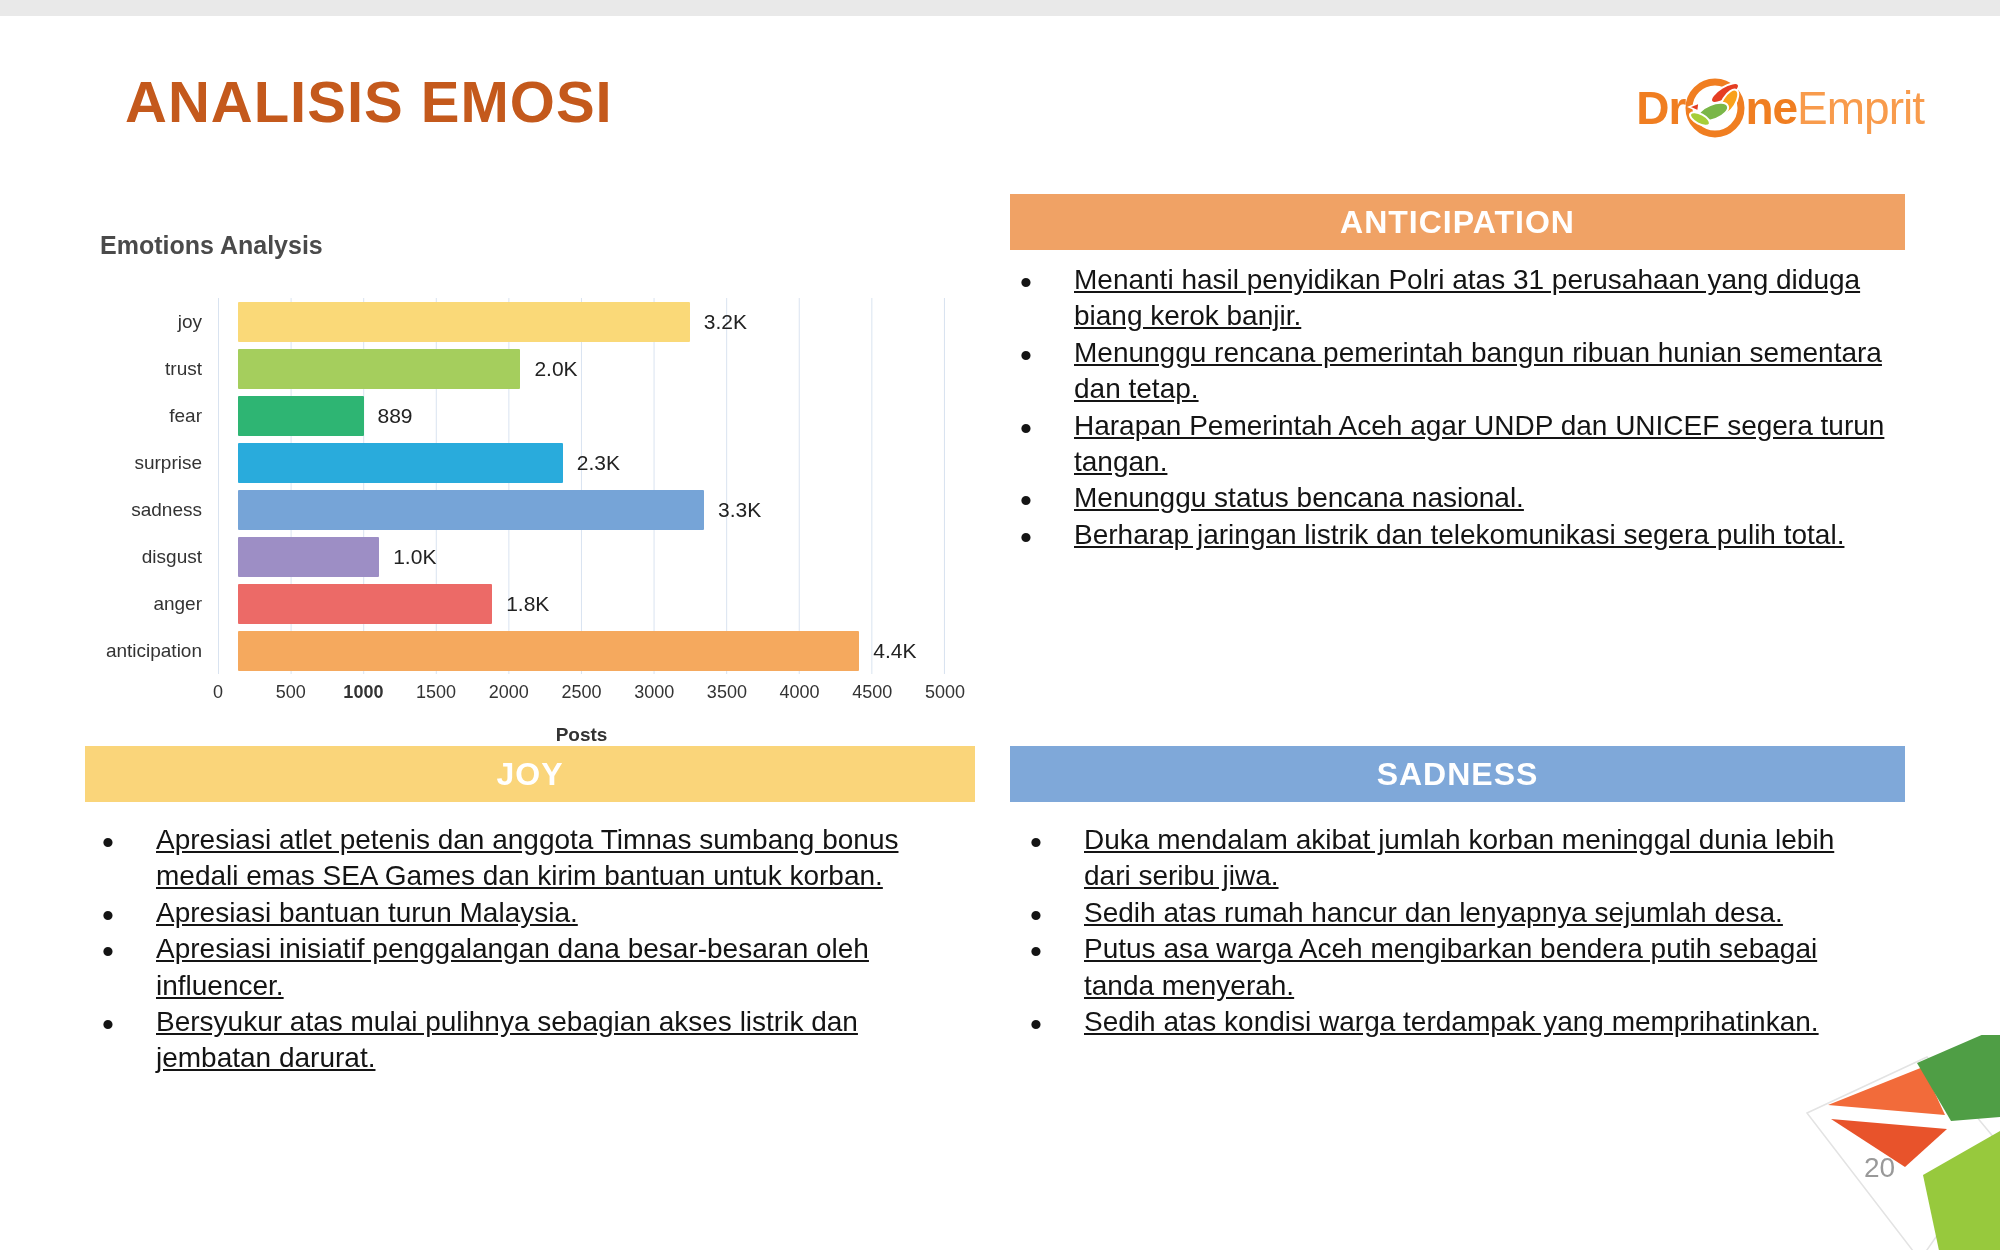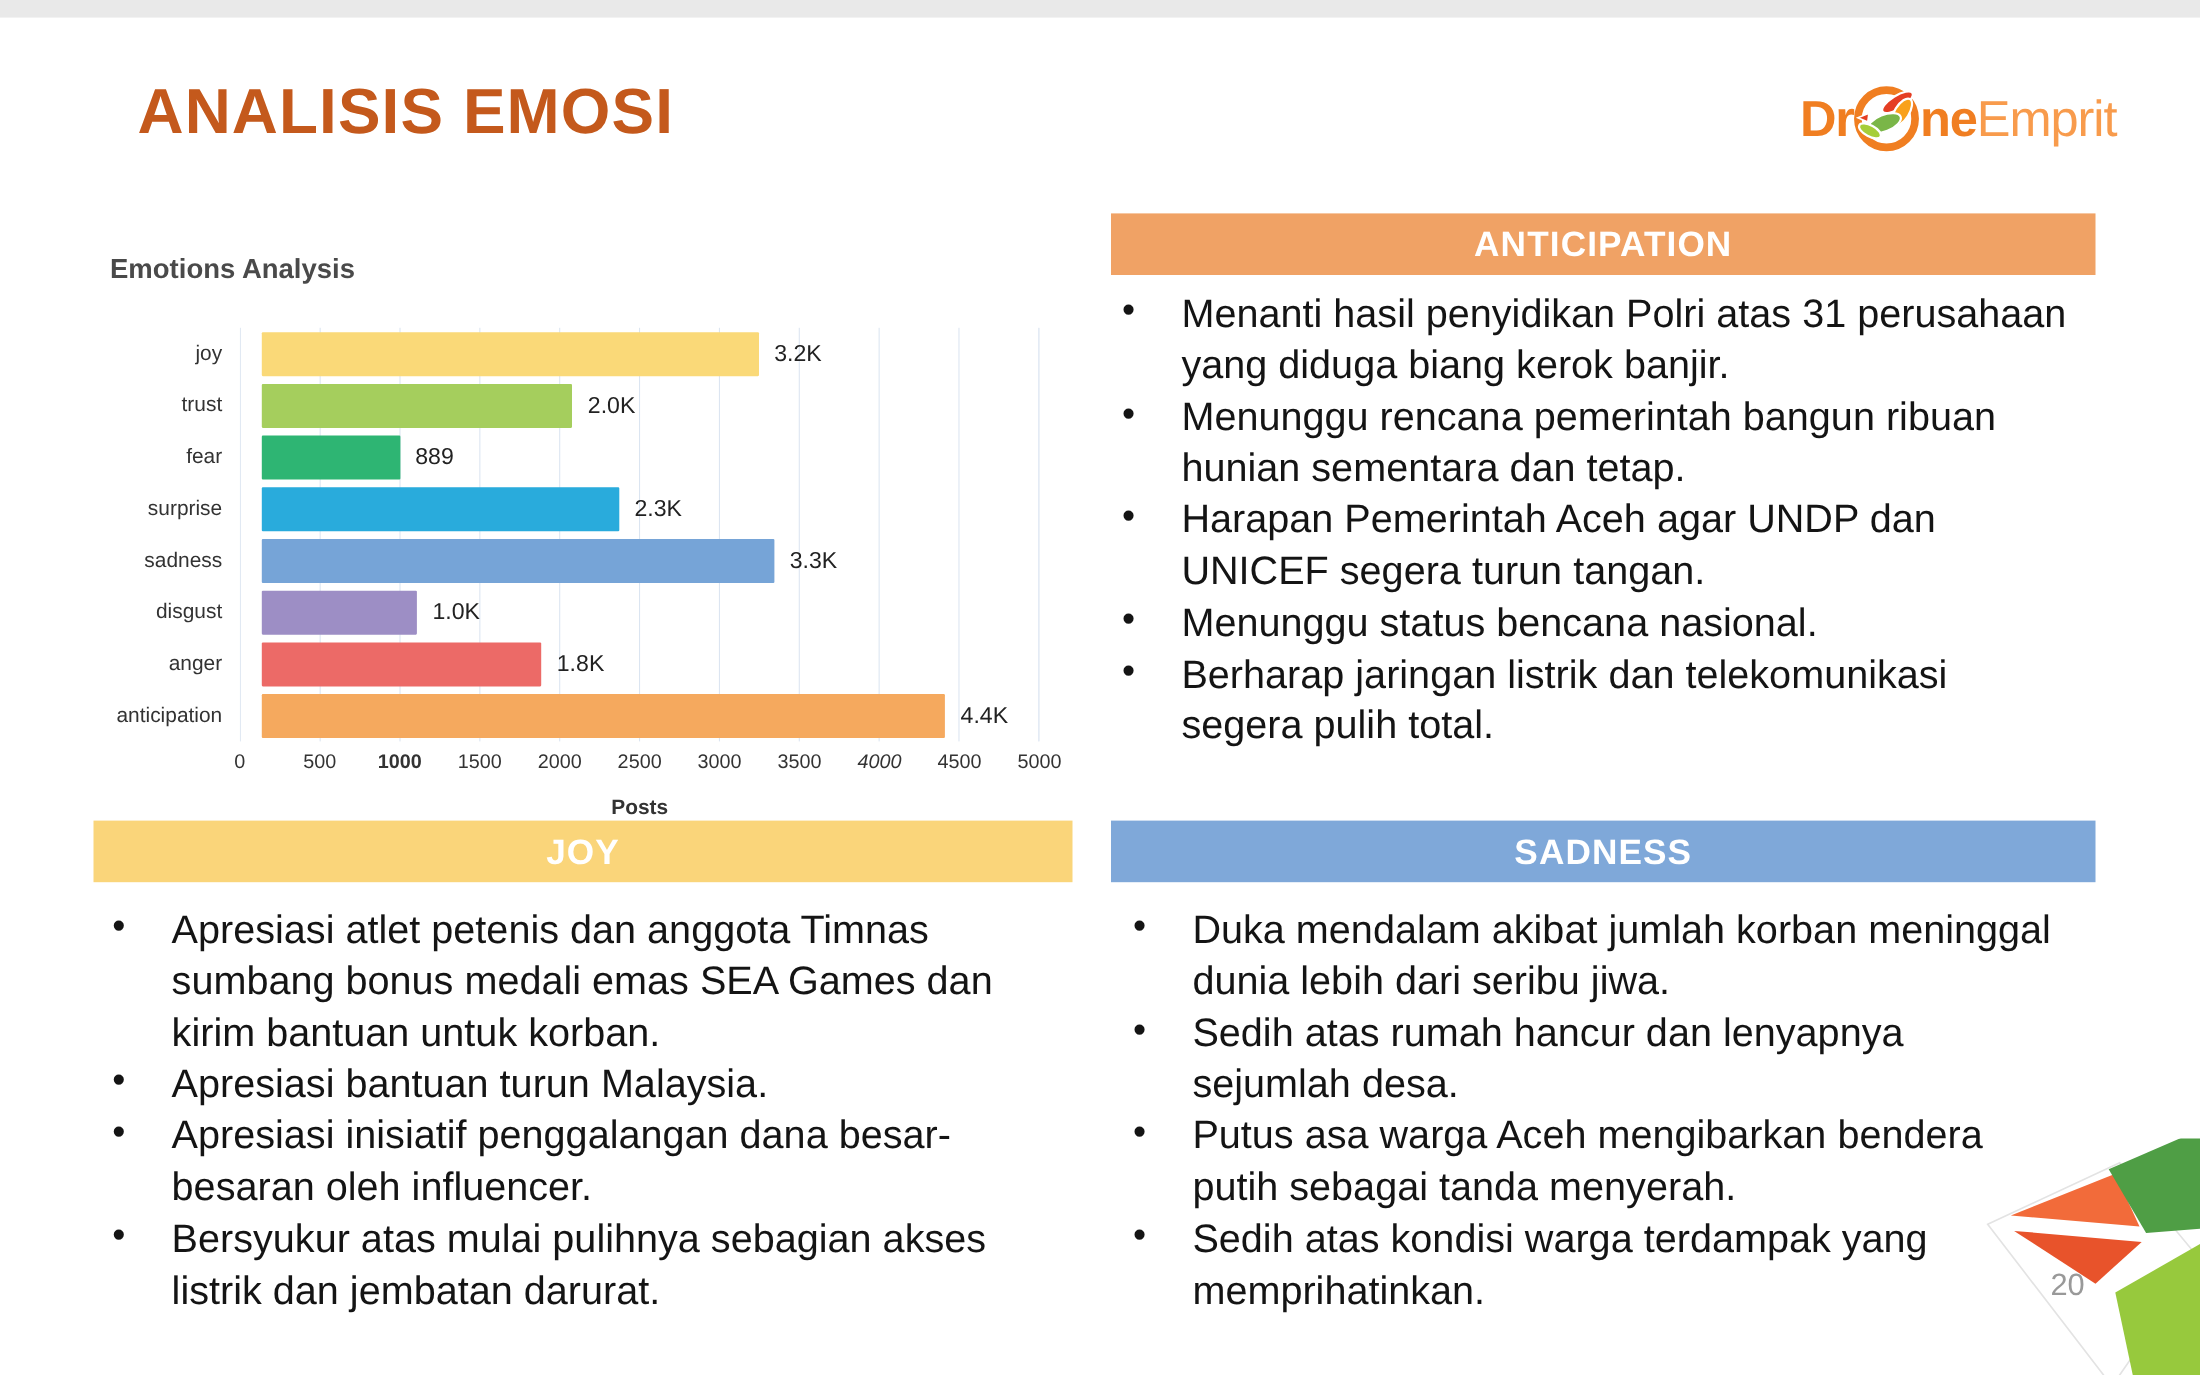--- a/index.html
+++ b/index.html
@@ -50,21 +50,21 @@
   .panel-header.anticipation { left:1010px; top:178px; width:895px; }
   .panel-header.joy          { left:85px;  top:730px; width:890px; }
   .panel-header.sadness      { left:1010px; top:730px; width:895px; }
 
   .bullets { position:absolute; list-style:none; }
   .bullets.anticipation { left:1010px; top:246px; width:880px; }
   .bullets.joy          { left:92px;  top:806px; width:860px; }
   .bullets.sadness      { left:1020px; top:806px; width:860px; }
   .bullets li {
     position:relative; padding-left:64px;
-    font-size:36px; line-height:1.30; color:#141414;
+    font-size:28px; line-height:1.30; color:#141414;text-decoration:underline;
   }
   .bullets li::before {
     content:"\2022"; position:absolute; left:10px; top:-2px; font-size:34px; color:#141414;
   }
 
   
   .bottom-bar { position:absolute; left:0; bottom:0; width:2000px; height:16px; background:#E87725; z-index:6; }
   .corner-deco { position:absolute; right:0; bottom:6px; z-index:4; }
   .page-number { position:absolute; left:1864px; top:1136px; font-size:28px; color:#999; z-index:5; }
 </style>
@@ -139,21 +139,21 @@
     </div>
     <div class="ticks" id="chart-ticks">
         <span class="tick" style="left: 0%;">0</span>
         <span class="tick" style="left: 10%;">500</span>
         <span class="tick" style="left: 20%; font-weight: bold;">1000</span>
         <span class="tick" style="left: 30%;">1500</span>
         <span class="tick" style="left: 40%;">2000</span>
         <span class="tick" style="left: 50%;">2500</span>
         <span class="tick" style="left: 60%;">3000</span>
         <span class="tick" style="left: 70%;">3500</span>
-        <span class="tick" style="left: 80%; font-style: italic;">4000</span>
+        <span class="tick" style="left: 80%;">4000</span>
         <span class="tick" style="left: 90%;">4500</span>
         <span class="tick" style="left: 100%;">5000</span>
       </div>
     <div class="xaxis-label">Posts</div>
   </div>
 
   <div class="panel-header anticipation" style="background: rgb(240, 162, 101);">
     <span>ANTICIPATION</span>
   </div>
   <ul class="bullets anticipation">

